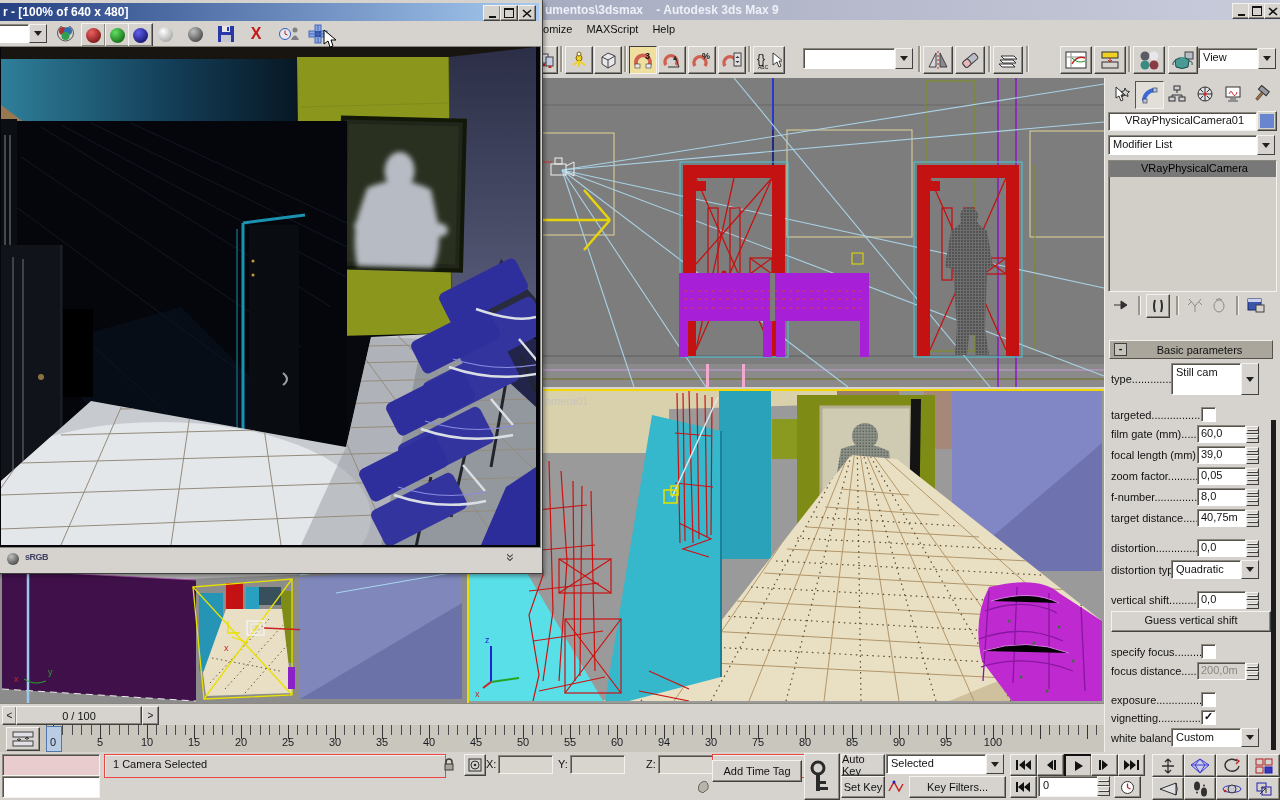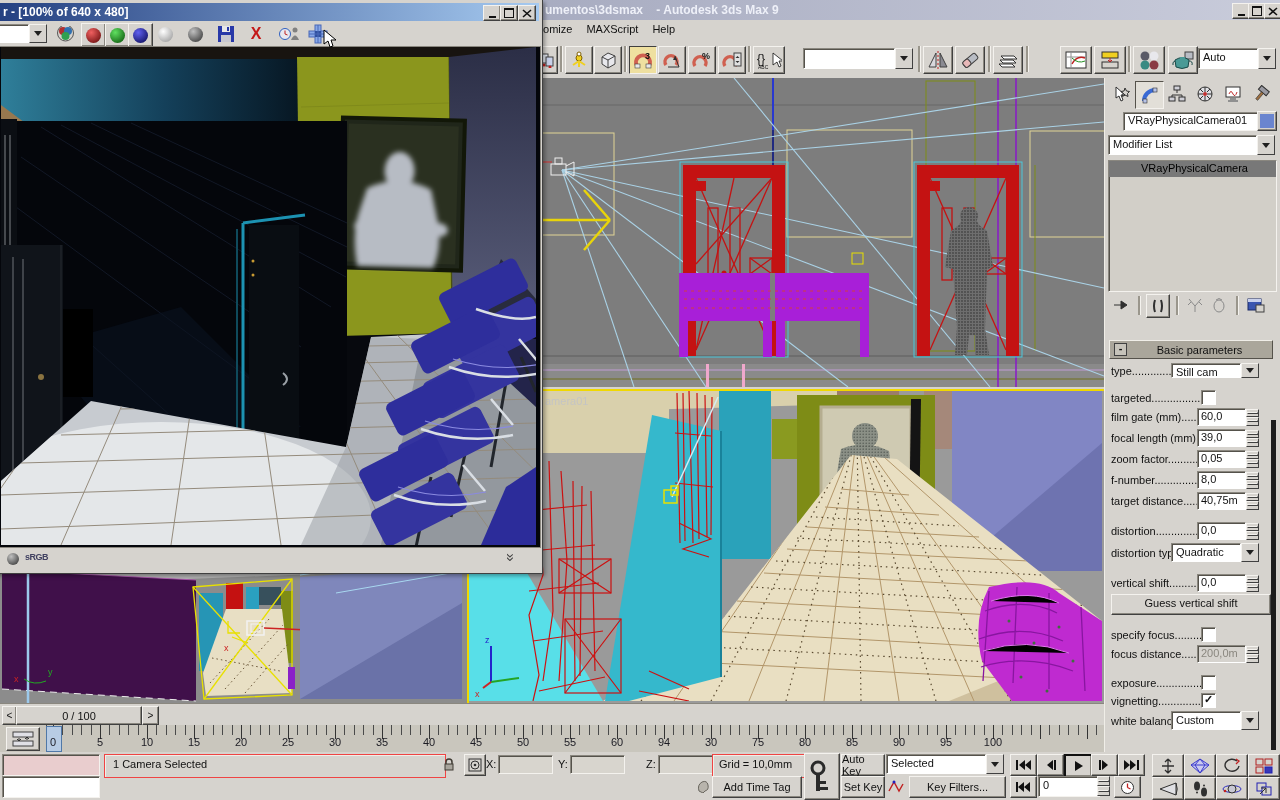--- a/index.html
+++ b/index.html
@@ -188,21 +188,21 @@
     </div>
   <div class="ab raised tbtn" style="left:1168px;top:46px;width:28px;height:26px;">
     <svg width="24" height="20">
         <rect x="14" y="2" width="8" height="7" fill="#b8bcc4" stroke="#404040"></rect>
         <path d="M4,10 q8,-5 14,0 l-1,7 q-6,3 -12,0 z" fill="#4a9a96" stroke="#1a4a48"></path>
         <path d="M4,11 q-3,1 -2,4 M18,11 q4,0 3,4" stroke="#1a4a48" fill="none"></path>
         <rect x="9" y="7" width="5" height="3" fill="#4a9a96"></rect>
       </svg>
     </div>
   <div class="ab dd" style="left:1198px;top:48px;width:78px;height:21px;">
-    <div class="dd-text">Auto</div>
+    <div class="dd-text">View</div>
     <div class="dd-btn">
         <div class="arrow-down"></div>
       </div>
     </div>
 
   <svg class="ab" style="left:538px;top:78px;" width="566" height="309" viewBox="0 0 566 309">
     <defs>
       <pattern id="pdots" width="3" height="3" patternUnits="userSpaceOnUse">
           <circle cx="1" cy="1" r=".9" fill="#454545"></circle>
         </pattern>
@@ -508,21 +508,21 @@
         </div>
         <div class="ab tbtn " style="left: 140px; top: 0px; width: 27px; height: 26px;">
           <svg width="18" height="18">
             <g transform="rotate(40 9 9)">
               <rect x="4" y="2" width="10" height="5" fill="#9a9aa2" stroke="#303030"></rect>
               <rect x="8" y="7" width="2.5" height="9" fill="#a07040" stroke="#303030" stroke-width=".6"></rect>
             </g>
           </svg>
         </div>
       </div>
-    <div class="ab sunk" style="left:18px;top:34px;width:143px;height:16px;padding:1px 0 0 4px;">
+    <div class="ab sunk" style="left:3px;top:34px;width:143px;height:16px;padding:1px 0 0 4px;text-align:center;">
       <span>VRayPhysicalCamera01</span></div>
     <div class="ab raised" style="left:152px;top:33px;width:18px;height:18px;">
       <div class="ab" style="left:2px;top:2px;right:2px;bottom:2px;background:#6a85cf;"></div>
       </div>
     <div class="ab dd" style="left:3px;top:57px;width:167px;height:20px;">
       <div class="dd-text">Modifier List</div>
       <div class="dd-btn">
           <div class="arrow-down"></div>
         </div>
       </div>
@@ -562,21 +562,21 @@
           </svg>
         </div>
     </div>
     <div class="ab" style="left:4px;top:262px;width:162px;height:17px;background:#aaa69b;border:1px solid;border-color:#f0eee8 #55524b #55524b #f0eee8;display:flex;align-items:center;">
       <div style="width:11px;height:11px;border:1px solid #404040;background:#c6c3ba;margin-left:4px;text-align:center;line-height:9px;font-weight:bold;">-</div>
       <div style="flex:1;text-align:center;font-size:11px;">Basic parameters</div>
     </div>
     <div class="ab" id="cp-rows" style="left:6px;top:282px;width:160px;">
         <div class="cp-row" style="margin-top: 3px;">
           <div class="lbl">type................</div>
-          <div class="dd" style="width: 88px; height: 15px;">
+          <div class="dd" style="width: 88px; height: 32px;">
             <div class="dd-text">Still cam</div>
             <div class="dd-btn">
               <div class="arrow-down"></div>
             </div>
           </div>
         </div>
         <div class="cp-row" style="margin-top: 12px;">
           <div class="lbl">targeted..................</div>
           <div style="width: 58px;">
             <div class="cb"></div>
@@ -794,21 +794,21 @@
         <span class="ab" style="left: 160px; top: 4px;">Z:</span>
         <div class="ab sunk" style="left: 172px; top: 1px; width: 50px; height: 16px; background: rgb(216, 213, 206); padding: 1px 0px 0px 3px;"></div>
       </div>
     <div class="ab panelbox" style="left:712px;top:2px;width:88px;height:19px;padding:3px 0 0 6px;">
       <span>Grid = 10,0mm</span></div>
     <div class="ab tbtn" style="left:694px;top:26px;width:16px;height:16px;">
       <svg width="13" height="14">
           <path d="M3,12 q-2,-6 3,-9 q5,-2 6,3 q1,5 -3,6 l-2,2 z" fill="#b8b4ac" stroke="#6a675f"></path>
         </svg>
       </div>
-    <div class="ab raised tbtn" style="left:712px;top:24px;width:88px;height:20px;">
+    <div class="ab raised tbtn" style="left:712px;top:8px;width:88px;height:20px;">
       <span>Add Time Tag</span>
       </div>
     <div class="ab raised tbtn" style="left:804px;top:1px;width:34px;height:45px;">
       <svg width="26" height="36">
           <circle cx="9" cy="9" r="6" stroke="#2a2a2a" stroke-width="3" fill="none"></circle>
           <rect x="7" y="15" width="4" height="17" fill="#2a2a2a"></rect>
           <rect x="11" y="22" width="6" height="3" fill="#2a2a2a"></rect>
           <rect x="11" y="28" width="8" height="3" fill="#2a2a2a"></rect>
         </svg>
       </div>

